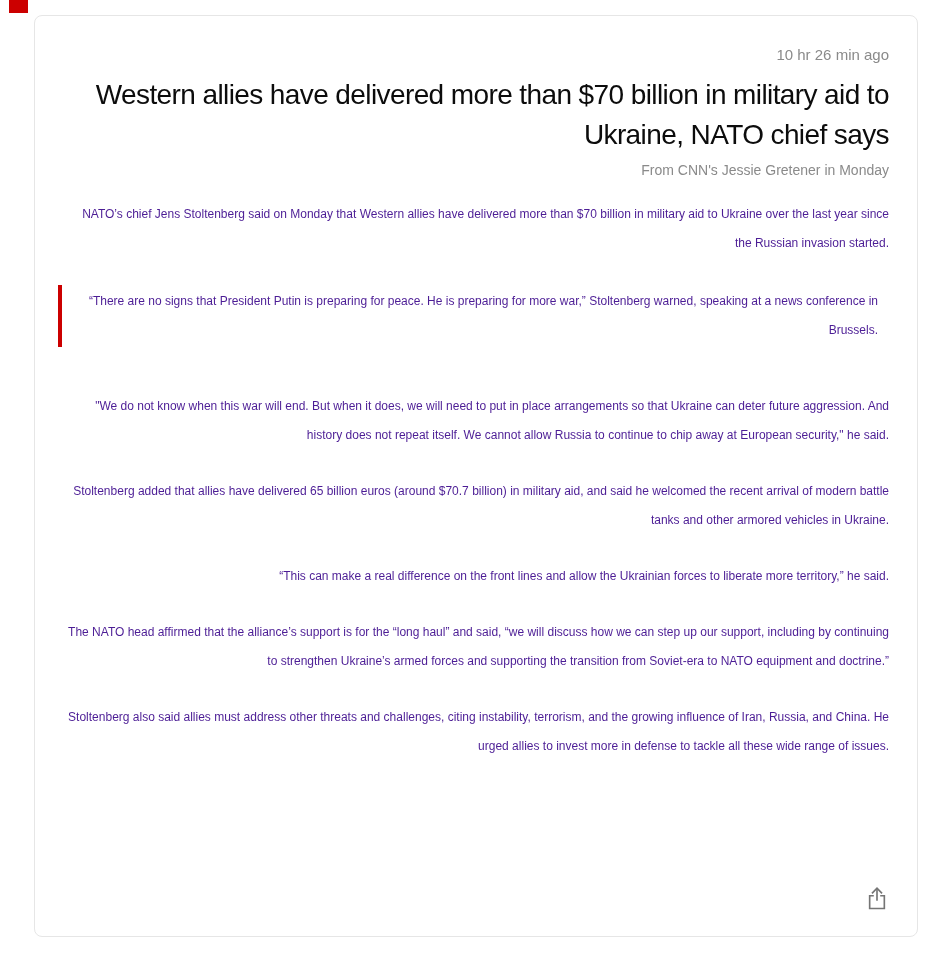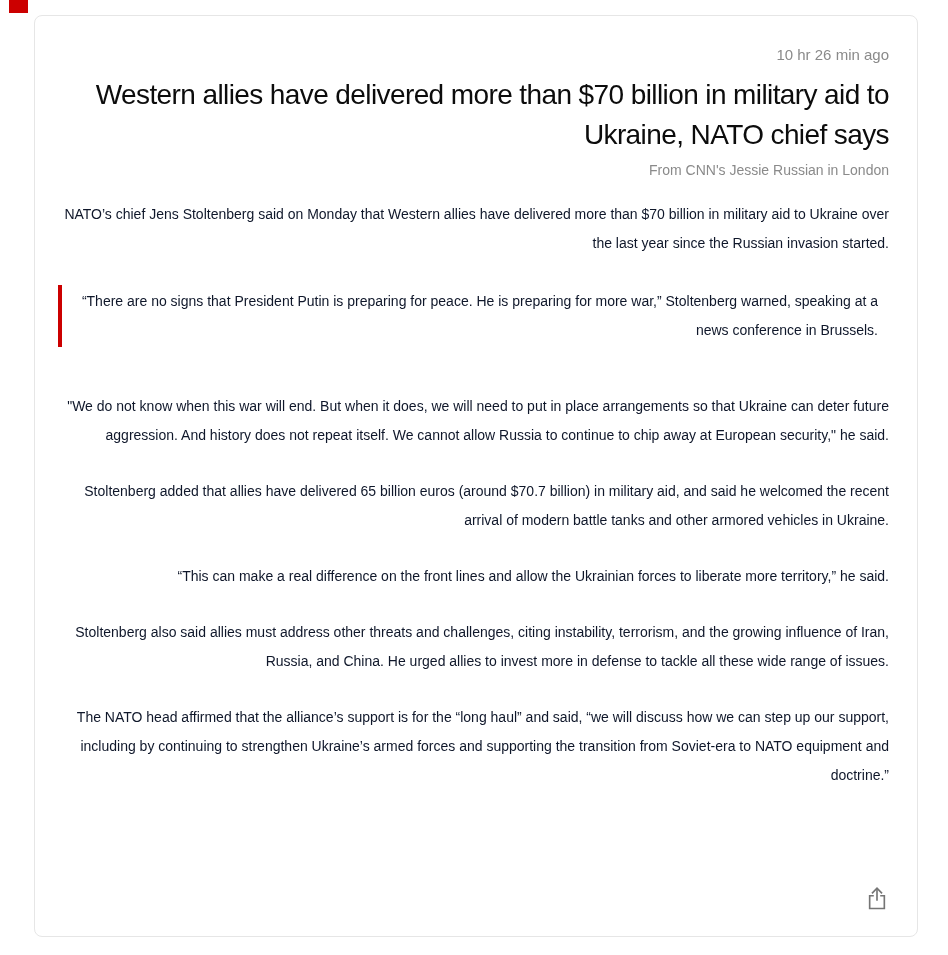--- a/index.html
+++ b/index.html
@@ -41,23 +41,23 @@
     color: #0c0c0c;
     max-width: 830px;
   }
   .byline {
     font-size: 14px;
     line-height: 17px;
     color: #8a8a8a;
     margin-bottom: 21px;
   }
   .article-body p {
-    font-size: 14px;
+    font-size: 12px;
     line-height: 29px;
-    color: #0f172a;
+    color: #4c1d95;
     margin-bottom: 27px;
     max-width: 827px;
   }
   blockquote.pull-quote {
     margin: 18px 0 45px -6px;
     border-left: 4px solid #cc0000;
     padding: 2px 0 2px 16px;
   }
   blockquote.pull-quote p {
     margin-bottom: 0;
@@ -77,34 +77,34 @@
   .share-button svg { display: block; }
 </style>
 </head>
 <body>
 
 <div class="cutoff-marker"></div>
 
 <article class="card">
   <div class="timestamp">10 hr 26 min ago</div>
   <h1 class="headline">Western allies have delivered more than $70 billion in military aid to Ukraine, NATO chief says</h1>
-  <div class="byline">From CNN's Jessie Russian in London</div>
+  <div class="byline">From CNN's Jessie Gretener in Monday</div>
 
   <div class="article-body">
     <p>NATO’s chief Jens Stoltenberg said on Monday that Western allies have delivered more than $70 billion in military aid to Ukraine over the last year since the Russian invasion started.</p>
 
     <blockquote class="pull-quote">
       <p>“There are no signs that President Putin is preparing for peace. He is preparing for more war,” Stoltenberg warned, speaking at a news conference in Brussels.</p>
     </blockquote>
 
     <p>"We do not know when this war will end. But when it does, we will need to put in place arrangements so that Ukraine can deter future aggression. And history does not repeat itself. We cannot allow Russia to continue to chip away at European security," he said.</p>
     <p>Stoltenberg added that allies have delivered 65 billion euros (around $70.7 billion) in military aid, and said he welcomed the recent arrival of modern battle tanks and other armored vehicles in Ukraine.</p>
     <p>“This can make a real difference on the front lines and allow the Ukrainian forces to liberate more territory,” he said.</p>
+    <p>The NATO head affirmed that the alliance’s support is for the “long haul” and said, “we will discuss how we can step up our support, including by continuing to strengthen Ukraine’s armed forces and supporting the transition from Soviet-era to NATO equipment and doctrine.”</p>
     <p>Stoltenberg also said allies must address other threats and challenges, citing instability, terrorism, and the growing influence of Iran, Russia, and China. He urged allies to invest more in defense to tackle all these wide range of issues.</p>
-    <p>The NATO head affirmed that the alliance’s support is for the “long haul” and said, “we will discuss how we can step up our support, including by continuing to strengthen Ukraine’s armed forces and supporting the transition from Soviet-era to NATO equipment and doctrine.”</p>
   </div>
 
   <button class="share-button" aria-label="Share">
     <svg width="22" height="26" viewBox="0 0 24 28" fill="none" stroke="#757575" stroke-width="1.8" stroke-linejoin="miter" stroke-linecap="butt">
       <path d="M12 17 L12 3.5"></path>
       <path d="M6.5 9 L12 3.2 L17.5 9"></path>
       <path d="M8.5 11.5 H4 V25.5 H20 V11.5 H15.5"></path>
     </svg>
   </button>
 </article>

